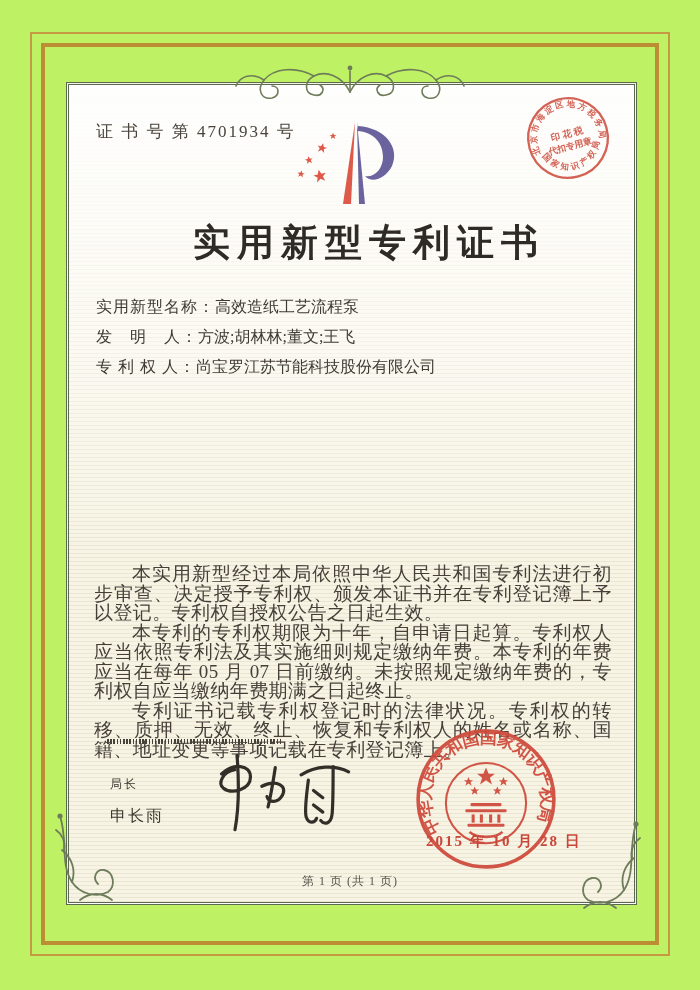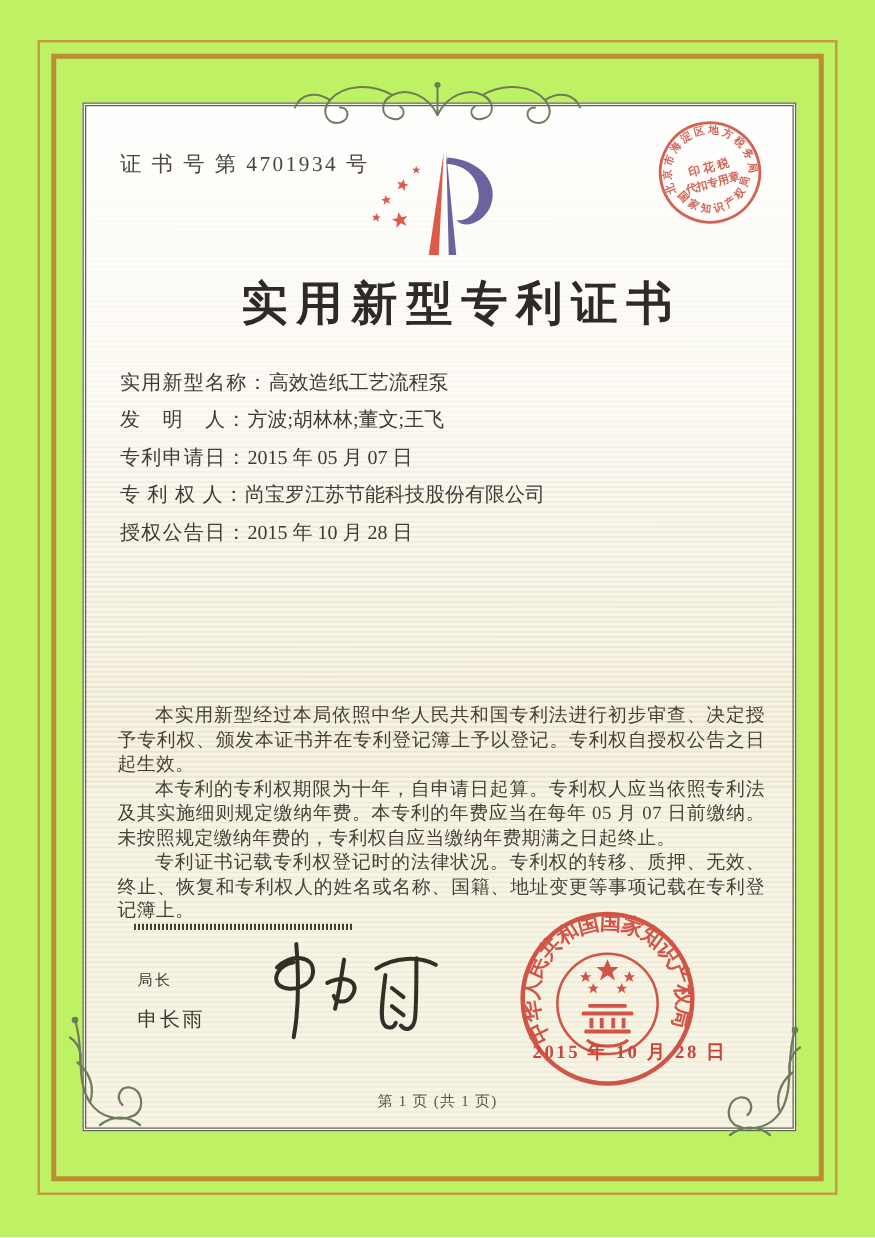--- a/index.html
+++ b/index.html
@@ -12,21 +12,21 @@
     background:
       linear-gradient(to bottom, rgba(255,255,255,0.95), rgba(255,255,255,0.55) 28%, rgba(255,255,255,0) 58%),
       repeating-linear-gradient(to bottom,#eae6cf 0 1px, rgba(0,0,0,0) 1px 4px),
       #f7f4e6;}
   .cert-number{left:96px;top:120px;font-size:17px;letter-spacing:2px;color:#4a443c;}
   .title{left:0;right:0;top:218px;text-align:center;font-size:37px;font-weight:700;
          letter-spacing:7px;color:#2e2a25;padding-left:38px;}
   .fields{left:96px;top:296px;width:490px;display:flex;flex-direction:column;gap:9px;font-size:16px;}
   .field{line-height:21px;white-space:nowrap;}
   .flabel{letter-spacing:1px;}
-  .paras{left:94px;top:564px;width:518px;font-size:15px;line-height:19.5px;text-align:justify;color:#453f38;}
+  .paras{left:94px;top:564px;width:518px;font-size:19px;line-height:19.5px;text-align:justify;color:#453f38;}
   .paras p{margin:0;text-indent:2em;letter-spacing:0.4px;}
   .microtext{left:107px;top:739px;width:176px;height:5px;
       background:repeating-linear-gradient(90deg,#46423a 0 1.5px, rgba(0,0,0,0) 1.5px 3.2px);}
   .sign-title{left:110px;top:776px;font-size:12px;letter-spacing:2px;color:#3c382f;}
   .sign-name{left:110px;top:806px;font-size:16px;letter-spacing:2px;color:#3c382f;}
   .seal-date{left:426px;top:832px;font-size:15px;font-weight:700;letter-spacing:2px;color:#c9473a;white-space:nowrap;}
   .footer{left:0;right:0;top:873px;text-align:center;font-size:12px;letter-spacing:1px;color:#59544b;}
   .ornament-top{left:50%;top:62px;transform:translateX(-50%);}
   .flourish-bl{left:52px;top:812px;}
   .flourish-br{left:580px;top:820px;transform:scaleX(-1);}
@@ -121,27 +121,21 @@
   <div class="abs title">实用新型专利证书</div>
 
   <div class="abs fields">
     <div class="field">
       <span class="flabel">实用新型名称：</span><span class="fvalue">高效造纸工艺流程泵</span>
     </div>
     <div class="field">
       <span class="flabel">发　明　人：</span><span class="fvalue">方波;胡林林;董文;王飞</span>
     </div>
     <div class="field">
-      <span class="flabel">专利申请日：</span><span class="fvalue">2015 年 05 月 07 日</span>
-    </div>
-    <div class="field">
       <span class="flabel">专 利 权 人：</span><span class="fvalue">尚宝罗江苏节能科技股份有限公司</span>
-    </div>
-    <div class="field">
-      <span class="flabel">授权公告日：</span><span class="fvalue">2015 年 10 月 28 日</span>
     </div>
   </div>
 
   <div class="abs paras">
     <p>本实用新型经过本局依照中华人民共和国专利法进行初步审查、决定授予专利权、颁发本证书并在专利登记簿上予以登记。专利权自授权公告之日起生效。</p>
     <p>本专利的专利权期限为十年，自申请日起算。专利权人应当依照专利法及其实施细则规定缴纳年费。本专利的年费应当在每年 05 月 07 日前缴纳。未按照规定缴纳年费的，专利权自应当缴纳年费期满之日起终止。</p>
     <p>专利证书记载专利权登记时的法律状况。专利权的转移、质押、无效、终止、恢复和专利权人的姓名或名称、国籍、地址变更等事项记载在专利登记簿上。</p>
   </div>
 
   <div class="abs microtext"></div>

